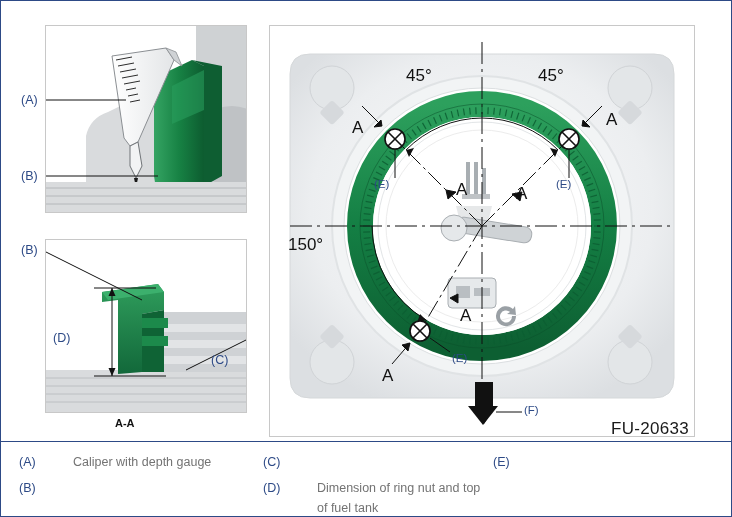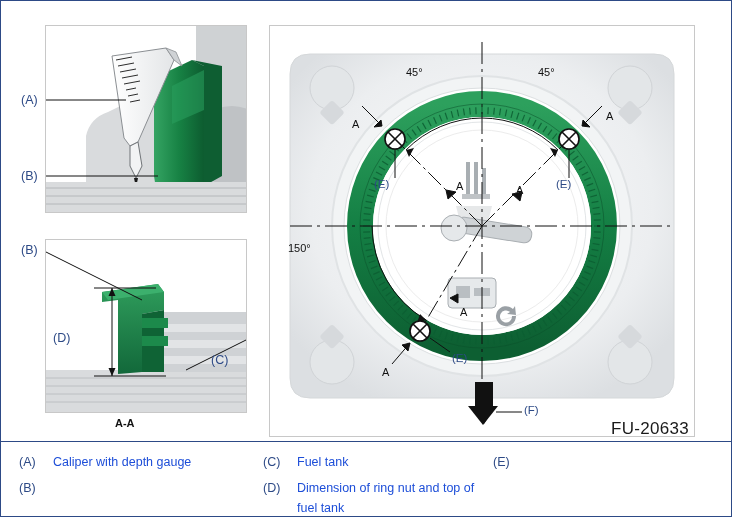--- a/index.html
+++ b/index.html
@@ -63,31 +63,32 @@
     display:flex;
     align-items:flex-start;
     margin-bottom:6px;
   }
   .legend-key{
     color:#2d4a86;
     width:34px;
     flex:0 0 34px;
   }
   .legend-text{
-    color:#1d4ed8;
+    color:#737373;
     flex:1 1 auto;
+    margin-left:20px;
   }
   .callout{
     position:absolute;
     color:#2d4a86;
     font-size:12.5px;
   }
   .lbl{
     position:absolute;
-    font-size:11px;
+    font-size:17px;
     color:#111;
   }
   .lbl-blue{
     position:absolute;
     font-size:11.5px;
     color:#2d4a86;
   }
   svg{ display:block; }
 </style>
 </head>
@@ -459,21 +460,21 @@
 
       <g stroke="#111" stroke-width="1">
         <line x1="125" y1="123" x2="125" y2="152"></line>
         <line x1="299" y1="123" x2="299" y2="152"></line>
         <line x1="160" y1="312" x2="180" y2="326"></line>
       </g>
     </svg>
 
     <div class="lbl" style="left:136px;top:40px;">45°</div>
     <div class="lbl" style="left:268px;top:40px;">45°</div>
-    <div class="lbl" style="left:18px;top:216px;">150°</div>
+    <div class="lbl" style="left:18px;top:209px;">150°</div>
 
     <div class="lbl" style="left:82px;top:92px;">A</div>
     <div class="lbl" style="left:336px;top:84px;">A</div>
     <div class="lbl" style="left:186px;top:154px;">A</div>
     <div class="lbl" style="left:246px;top:158px;">A</div>
     <div class="lbl" style="left:190px;top:280px;">A</div>
     <div class="lbl" style="left:112px;top:340px;">A</div>
 
     <div class="lbl-blue" style="left:104px;top:152px;">(E)</div>
     <div class="lbl-blue" style="left:286px;top:152px;">(E)</div>
@@ -489,21 +490,20 @@
         <span class="legend-key">(A)</span>
         <span class="legend-text">Caliper with depth gauge</span>
       </div>
       <div class="legend-row">
         <span class="legend-key">(B)</span>
       </div>
     </div>
     <div class="legend-col c2">
       <div class="legend-row">
         <span class="legend-key">(C)</span>
-        <span class="legend-text">Fuel tank</span>
       </div>
       <div class="legend-row">
         <span class="legend-key">(D)</span>
         <span class="legend-text">Dimension of ring nut and top of fuel tank</span>
       </div>
     </div>
     <div class="legend-col c3">
       <div class="legend-row">
         <span class="legend-key">(E)</span>
       </div>

